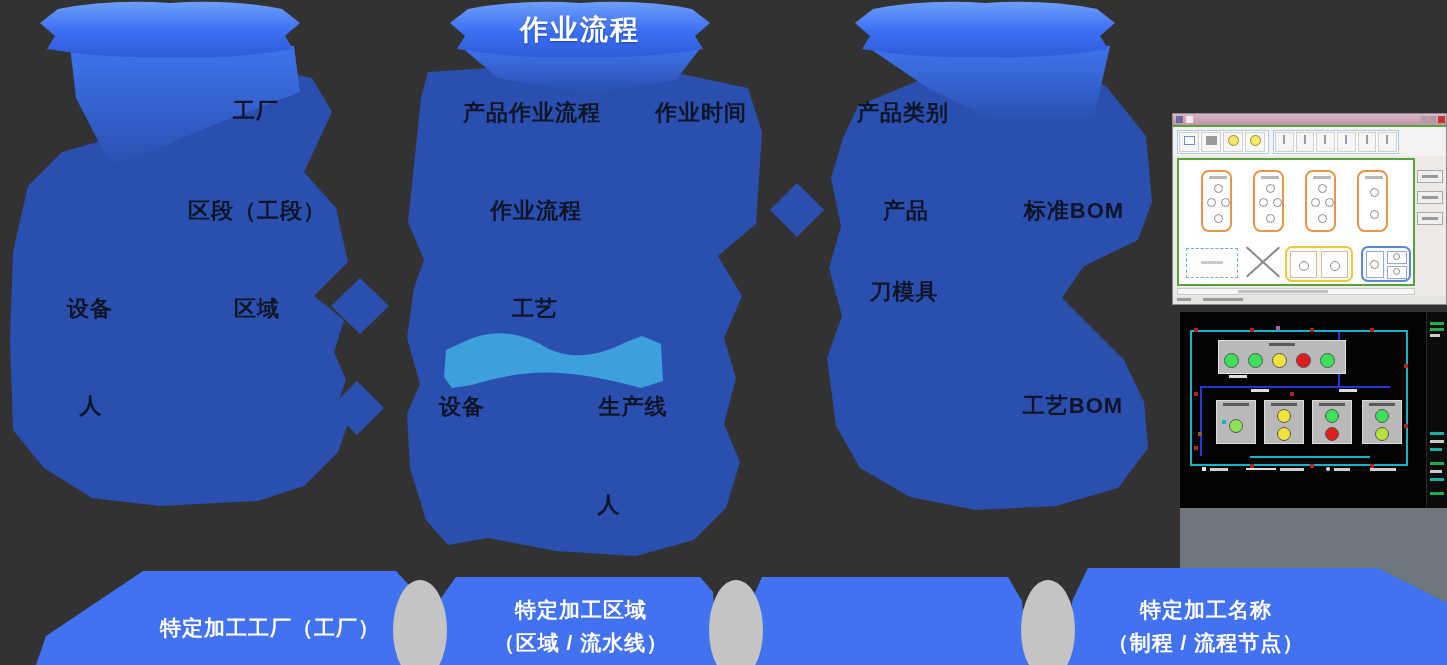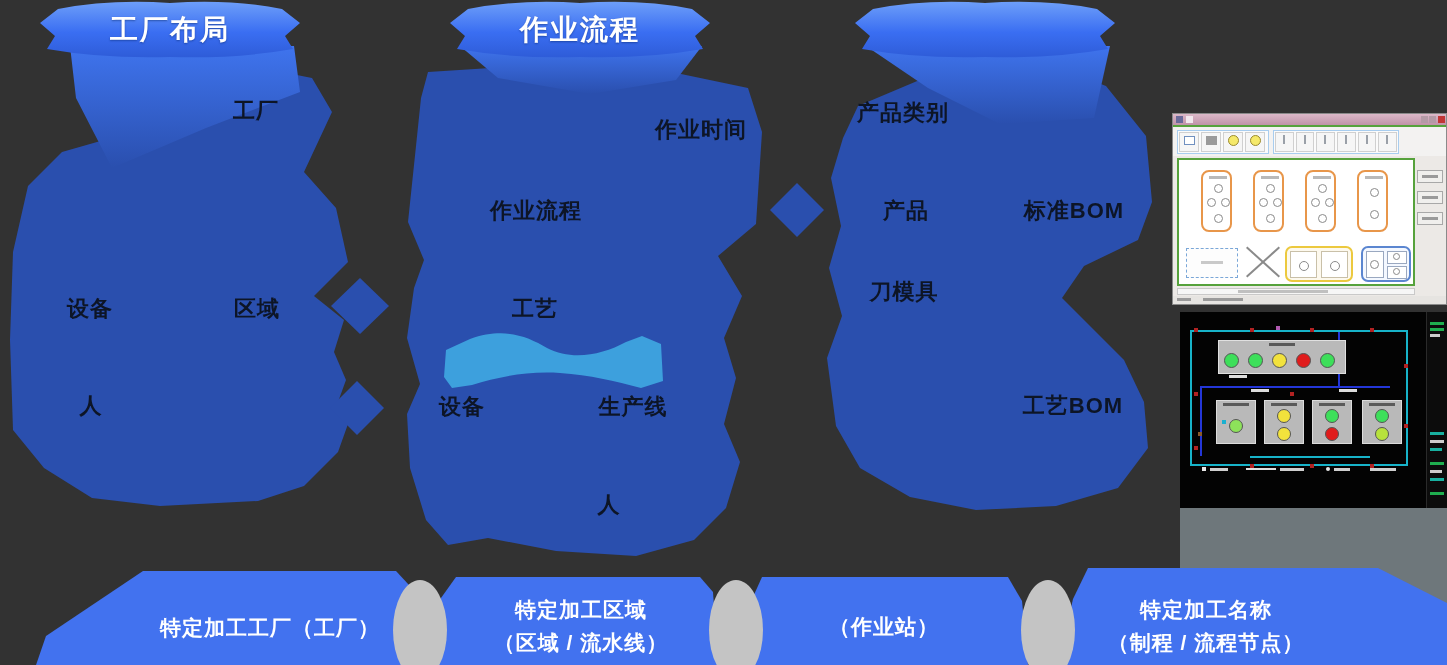--- a/index.html
+++ b/index.html
@@ -295,49 +295,49 @@
     <path fill="#4272ef" d="M143,571 L396,571 L409,585 L418,612 L418,665 L36,665 L46,636 Z"></path>
     <path fill="#4272ef" d="M456,577 L700,577 L713,592 L718,665 L428,665 L441,598 Z"></path>
     <path fill="#4272ef" d="M762,577 L1008,577 L1022,601 L1028,665 L742,665 L753,597 Z"></path>
     <path fill="#4272ef" d="M1088,568 L1378,568 L1447,603 L1447,665 L1058,665 L1073,599 Z"></path>
 
     <ellipse cx="420" cy="630" rx="27" ry="50" fill="#c4c4c4"></ellipse>
     <ellipse cx="736" cy="630" rx="27" ry="50" fill="#c4c4c4"></ellipse>
     <ellipse cx="1048" cy="630" rx="27" ry="50" fill="#c4c4c4"></ellipse>
   </svg>
 
-  <div class="lbl hdr" style="left:170px;top:30px">工厂布局</div>
   <div class="lbl hdr" style="left:580px;top:30px">作业流程</div>
 
   <div class="lbl blb" style="left:256px;top:111px">工厂</div>
+  <div class="lbl blb" style="left:257px;top:211px">区段（工段）</div>
   <div class="lbl blb" style="left:90px;top:309px">设备</div>
   <div class="lbl blb" style="left:257px;top:309px">区域</div>
   <div class="lbl blb" style="left:91px;top:406px">人</div>
 
-  <div class="lbl blb" style="left:701px;top:130px">作业时间</div>
+  <div class="lbl blb" style="left:532px;top:113px">产品作业流程</div>
+  <div class="lbl blb" style="left:701px;top:113px">作业时间</div>
   <div class="lbl blb" style="left:536px;top:211px">作业流程</div>
   <div class="lbl blb" style="left:535px;top:309px">工艺</div>
   <div class="lbl blb" style="left:462px;top:407px">设备</div>
   <div class="lbl blb" style="left:633px;top:407px">生产线</div>
   <div class="lbl blb" style="left:609px;top:505px">人</div>
 
   <div class="lbl blb" style="left:903px;top:113px">产品类别</div>
   <div class="lbl blb" style="left:906px;top:211px">产品</div>
   <div class="lbl blb" style="left:1074px;top:211px">标准BOM</div>
   <div class="lbl blb" style="left:904px;top:292px">刀模具</div>
   <div class="lbl blb" style="left:1073px;top:406px">工艺BOM</div>
 
   <div class="lbl ft" style="left:581px;top:626px">
     <div>特定加工区域</div>
     <div>（区域 / 流水线）</div>
   </div>
   <div class="lbl ft" style="left:270px;top:627px">
     <div>特定加工工厂（工厂）</div>
   </div>
   <div class="lbl ft" style="left:884px;top:626px">
-    <div>（作业站）</div>
   </div>
   <div class="lbl ft" style="left:1206px;top:626px">
     <div>特定加工名称</div>
     <div>（制程 / 流程节点）</div>
   </div>
 
 </div>
 
 </body></html>

